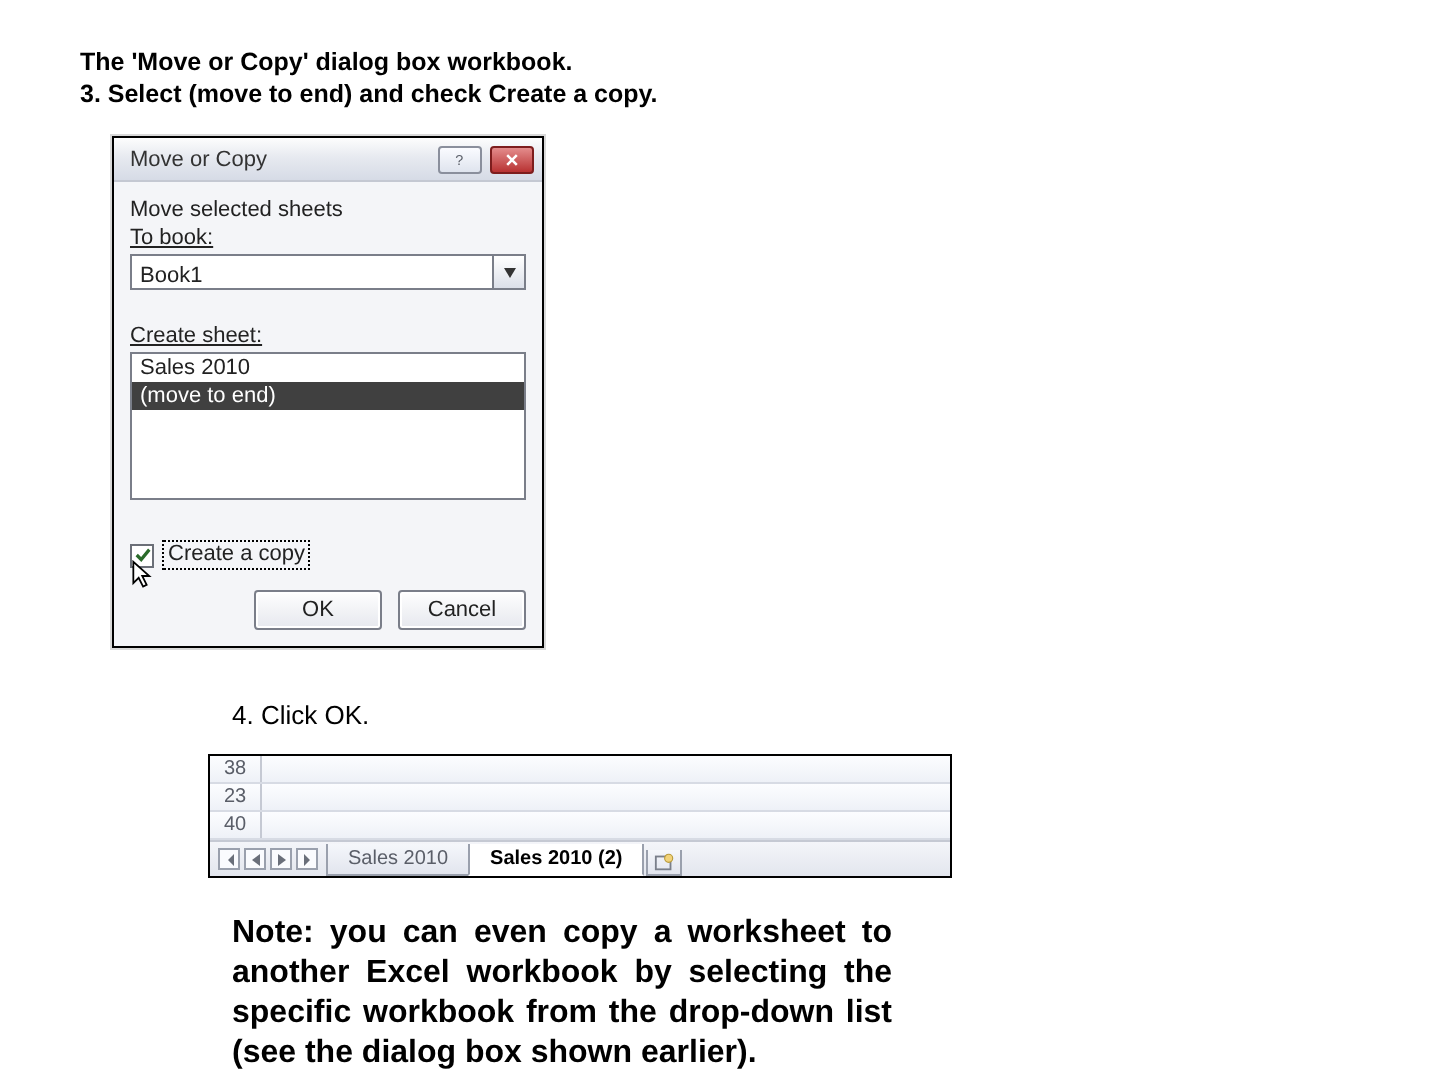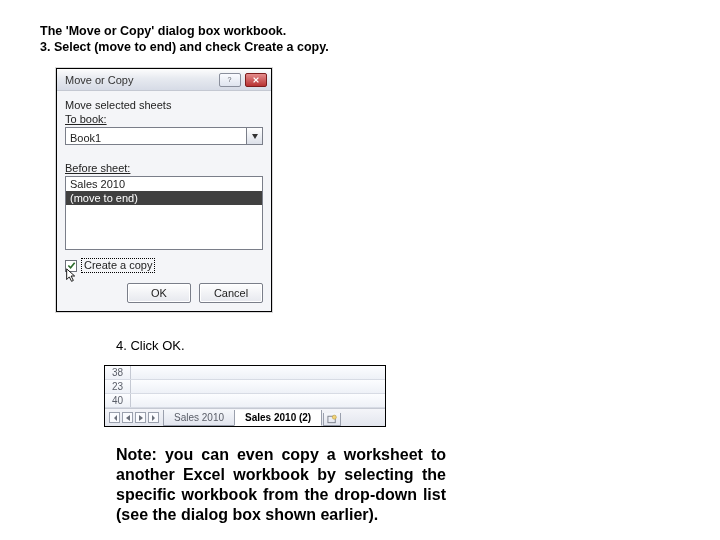--- a/index.html
+++ b/index.html
@@ -76,21 +76,21 @@
     background: #fff;
     overflow: hidden;
   }
   .listbox .item { padding: 1px 4px; font-size: 11px; }
   .listbox .sel {
     background: #404040;
     color: #fff;
   }
 
   .chkrow {
-    margin: 8px 0 6px 0;
+    margin: 20px 0 6px 0;
     display: flex; align-items: center; gap: 4px;
     position: relative;
   }
   .chk {
     width: 12px; height: 12px;
     border: 1px solid #6b6f78;
     background: #fff;
     display: flex; align-items: center; justify-content: center;
   }
   .chk svg { width: 9px; height: 9px; }
@@ -117,21 +117,21 @@
     display: flex; align-items: center; justify-content: center;
     box-shadow: inset 0 0 0 1px #fff;
   }
 
   
   .step4 { margin: 26px 0 0 76px; font-weight: 400; font-size: 13px; }
 
   
   .sheetfig {
     margin: 12px 0 0 64px;
-    width: 282px;
+    width: 372px;
     border: 1px solid #000;
     background: #fff;
     font-size: 10px;
   }
   .gridrow {
     height: 14px; display: flex;
     border-bottom: 1px solid #d7dbe4;
     background: linear-gradient(#fcfdff,#eef1f7);
   }
   .rowhdr {
@@ -220,21 +220,21 @@
   </div>
   <div class="dlg-body">
     <div class="lbl">Move selected sheets</div>
     <div class="lbl underline-lbl">To book:</div>
     <div class="combo">
       <span class="val">Book1</span>
       <span class="arrow">
           <span class="tri"></span>
         </span>
     </div>
-    <div class="lbl underline-lbl">Before sheet:</div>
+    <div class="lbl underline-lbl">Create sheet:</div>
     <div class="listbox">
       <div class="item">Sales 2010</div>
       <div class="item sel">(move to end)</div>
     </div>
     <div class="chkrow">
       <span class="chk">
         <svg viewBox="0 0 10 10">
             <path d="M1.5 5 L4 7.5 L8.5 2" stroke="#2a6b2a" stroke-width="1.8" fill="none"></path>
           </svg>
       </span>

